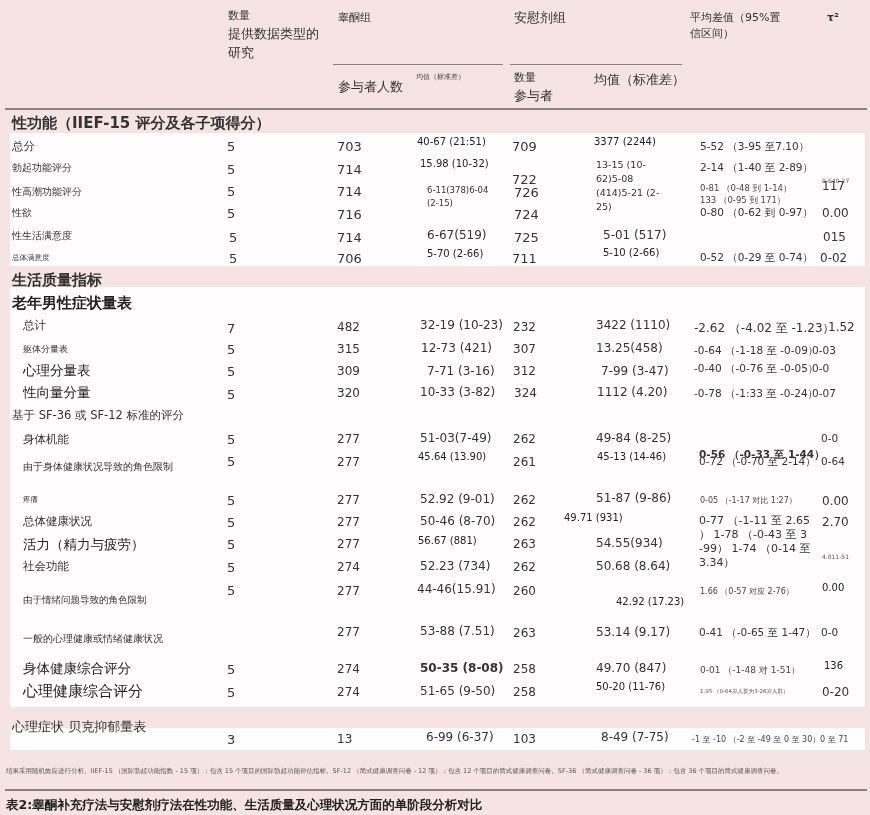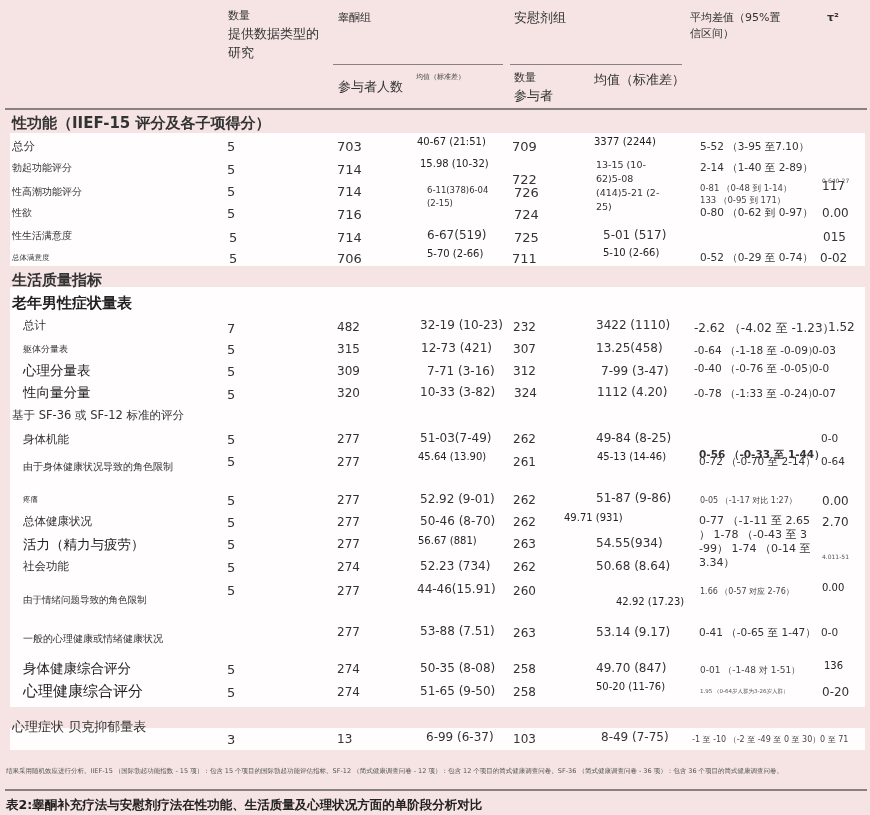--- a/index.html
+++ b/index.html
@@ -255,21 +255,21 @@
   <div class="abs val" style="left:513px;top:626px;">263</div>
   <div class="abs val" style="left:596px;top:625px;">53.14 (9.17)</div>
   <div class="abs ci" style="left:699px;top:626px;">0-41 （-0-65 至 1-47）</div>
   <div class="abs ci" style="left:821px;top:626px;">0-0</div>
 </div>
 
 <div>
   <div class="abs lbl-lg" style="left:23px;top:660px;">身体健康综合评分</div>
   <div class="abs num" style="left:227px;top:662px;">5</div>
   <div class="abs val" style="left:337px;top:662px;">274</div>
-  <div class="abs val" style="left:420px;top:661px;">50-35 (8-08)</div>
+  <div class="abs val" style="left:420px;top:661px;font-weight:bold;">50-35 (8-08)</div>
   <div class="abs val" style="left:513px;top:662px;">258</div>
   <div class="abs val" style="left:596px;top:661px;">49.70 (847)</div>
   <div class="abs ci-sm" style="left:700px;top:664px;font-size:9px;">0-01 （-1-48 对 1-51）</div>
   <div class="abs val-lg" style="left:824px;top:660px;">136</div>
 </div>
 
 <div>
   <div class="abs" style="left:23px;top:682px;font-size:15px;color:#222;">心理健康综合评分</div>
   <div class="abs num" style="left:227px;top:685px;">5</div>
   <div class="abs val" style="left:337px;top:685px;">274</div>

